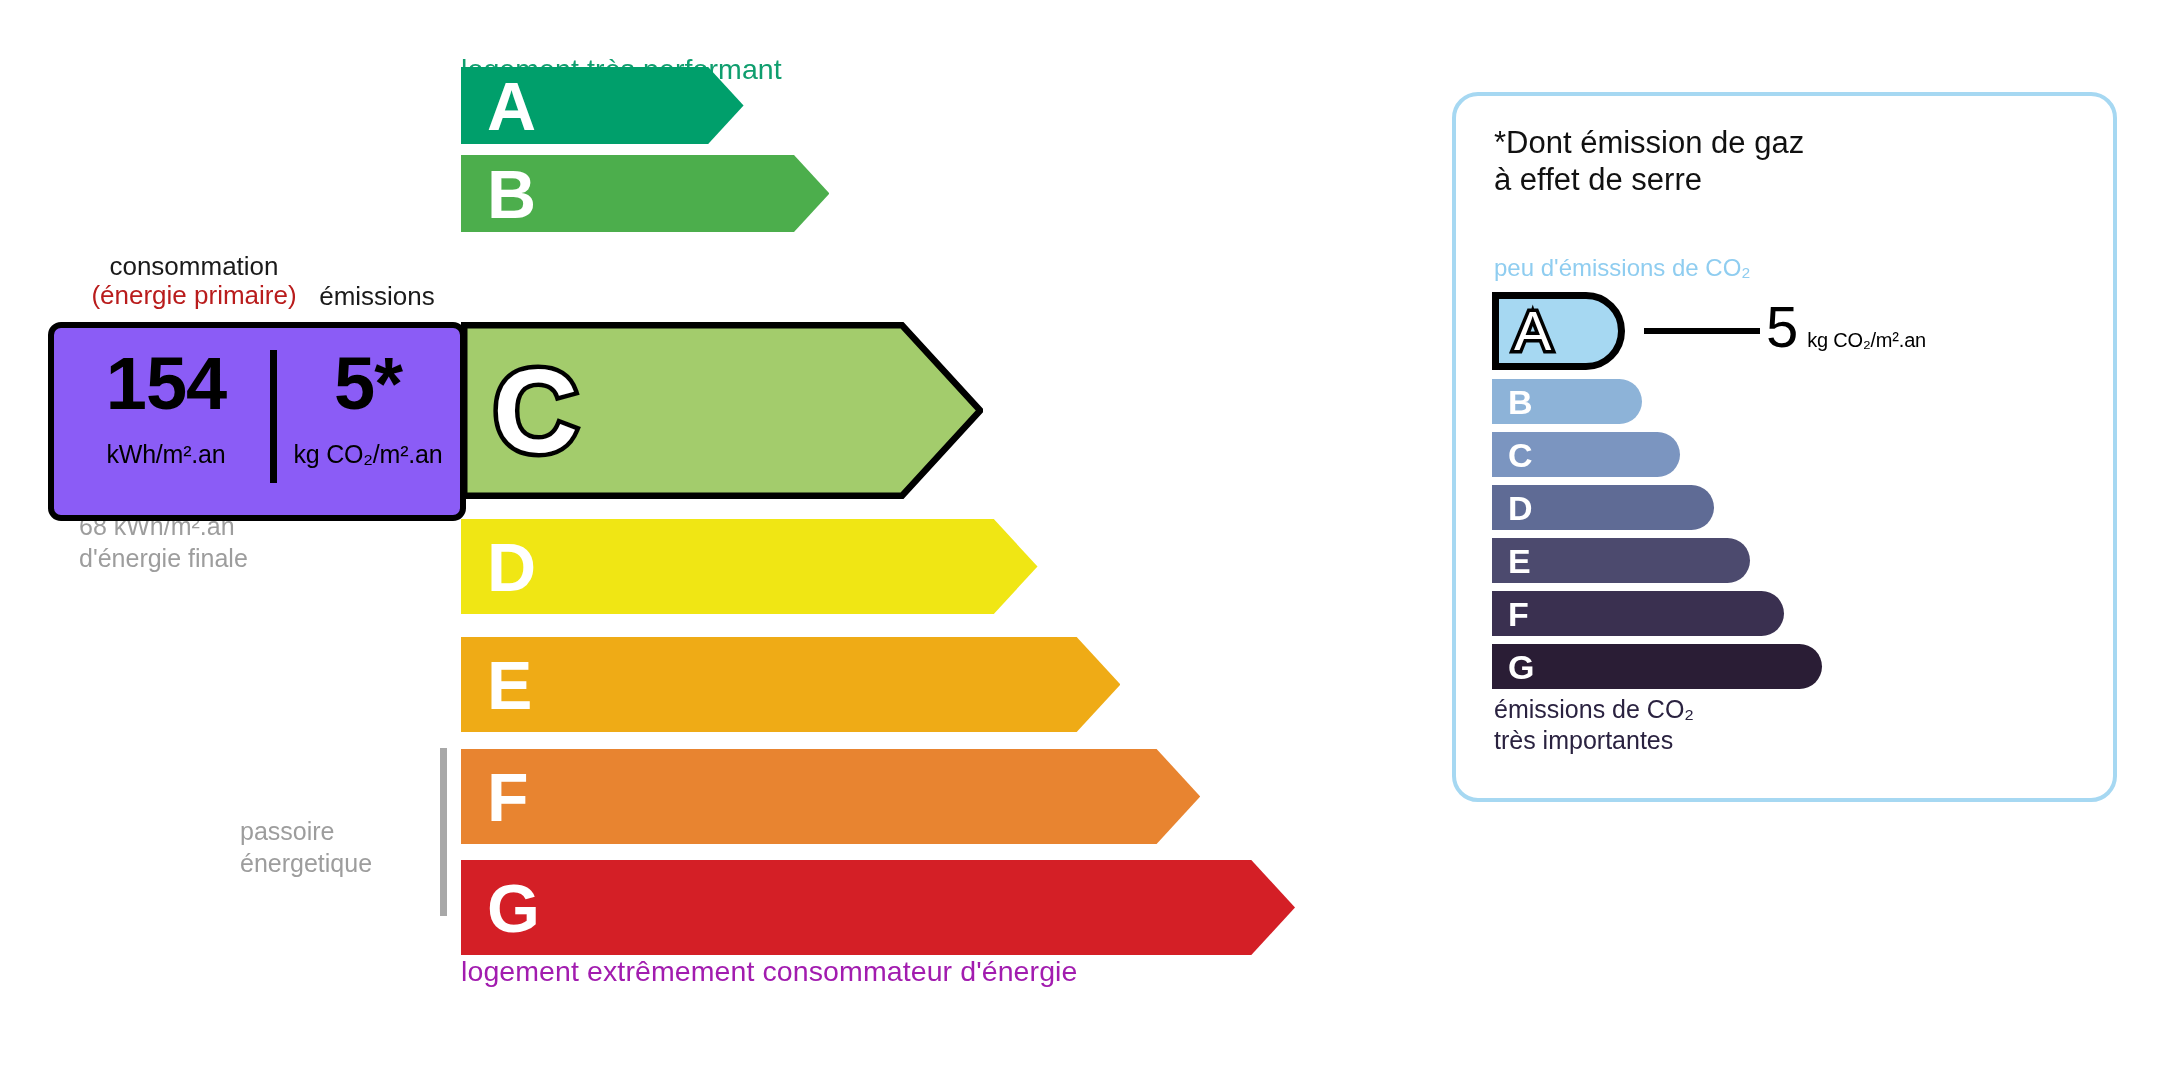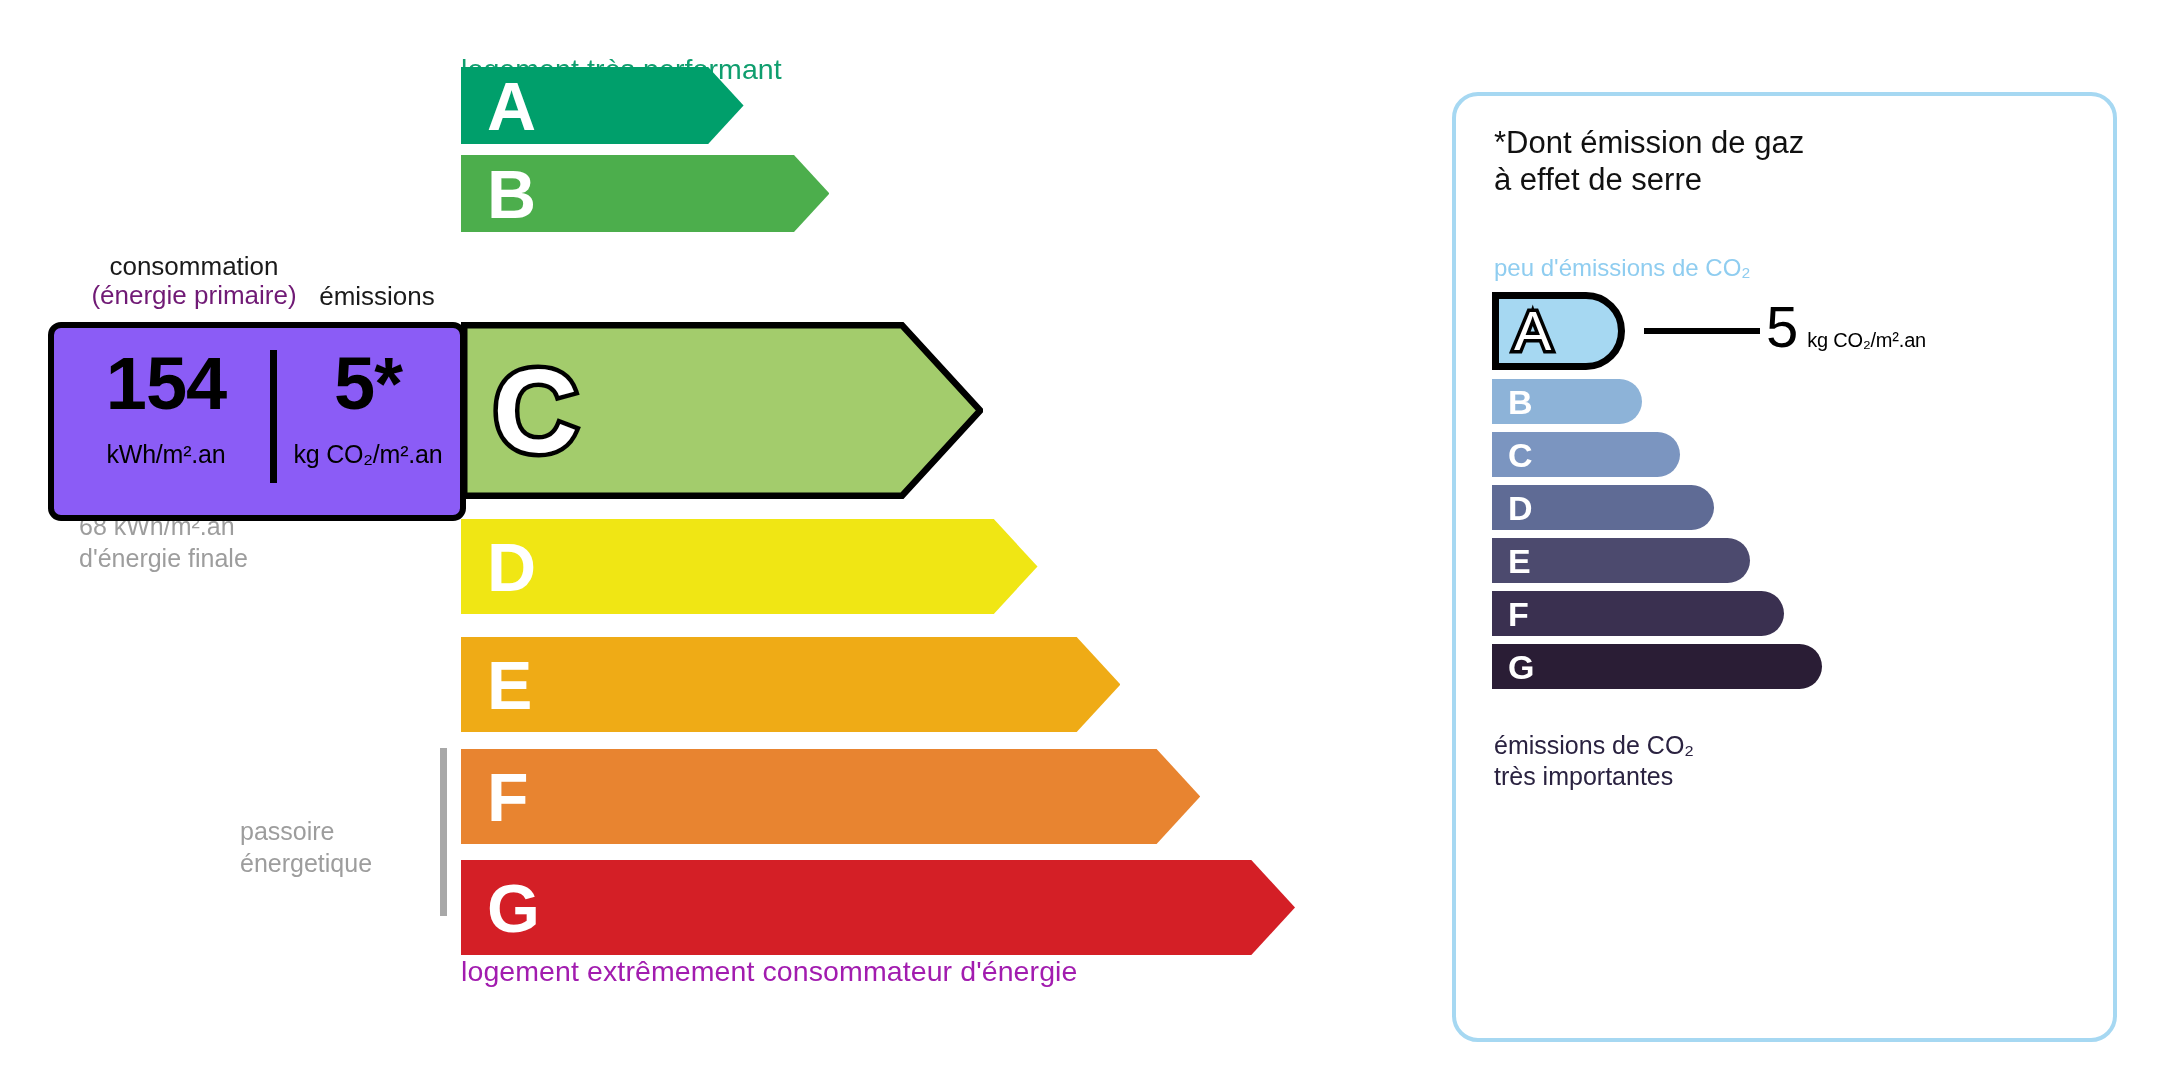--- a/index.html
+++ b/index.html
@@ -19,21 +19,21 @@
   .bottom-caption{
     position:absolute;left:461px;top:955px;
     font-size:28.5px;color:#a21caf;white-space:nowrap;letter-spacing:.1px;
   }
 
   
   .hdr-conso{
     position:absolute;left:64px;top:252px;width:260px;text-align:center;
     font-size:26px;color:#1a1a1a;line-height:1.12;
   }
-  .hdr-conso .sub{color:#701a75;display:block;}
+  .hdr-conso .sub{color:#b91c1c;display:block;}
   .hdr-emis{
     position:absolute;left:302px;top:281px;width:150px;text-align:center;
     font-size:26px;color:#1a1a1a;
   }
 
   
   #value-box{
     position:absolute;left:48px;top:322px;width:418px;height:199px;
     border:6.5px solid #000;border-radius:13px;background:#8b5cf6;
     box-sizing:border-box;z-index:6;
@@ -69,34 +69,34 @@
     font-family:"Liberation Sans","DejaVu Sans",sans-serif;
   }
   .arrow svg{position:absolute;left:0;top:0;}
   .arrow.sel .letter{
     color:#ffffff;font-size:118px;left:32px;
     -webkit-text-stroke:9px #000;paint-order:stroke fill;
   }
 
   
   #co2-panel{
-    position:absolute;left:1452px;top:92px;width:665px;height:950px;
+    position:absolute;left:1452px;top:92px;width:665px;height:710px;
     border:4.5px solid #a6d8f2;border-radius:26px;background:#fff;box-sizing:border-box;
   }
   #co2-title{
     position:absolute;left:38px;top:28px;width:430px;
     font-size:31px;color:#111;line-height:1.2;font-weight:400;
   }
   #co2-top-caption{
     position:absolute;left:38px;top:158px;
     font-size:24px;color:#8fcdf0;white-space:nowrap;
   }
   #co2-bottom-caption{
     position:absolute;left:38px;top:598px;
-    font-size:25px;color:#2a2240;line-height:1.25;margin-top:36px;
+    font-size:25px;color:#2a2240;line-height:1.25;
   }
 
   
   #co2-a-row{position:absolute;left:36px;top:196px;height:78px;}
   #co2-a-badge{position:relative;width:133px;height:78px;}
   #co2-a-badge .lbl{
     position:absolute;left:22px;top:50%;transform:translateY(-50%);
     font-size:56px;font-weight:400;color:#fff;line-height:1;
     -webkit-text-stroke:7px #000;paint-order:stroke fill;
     font-family:"Liberation Sans","DejaVu Sans",sans-serif;

